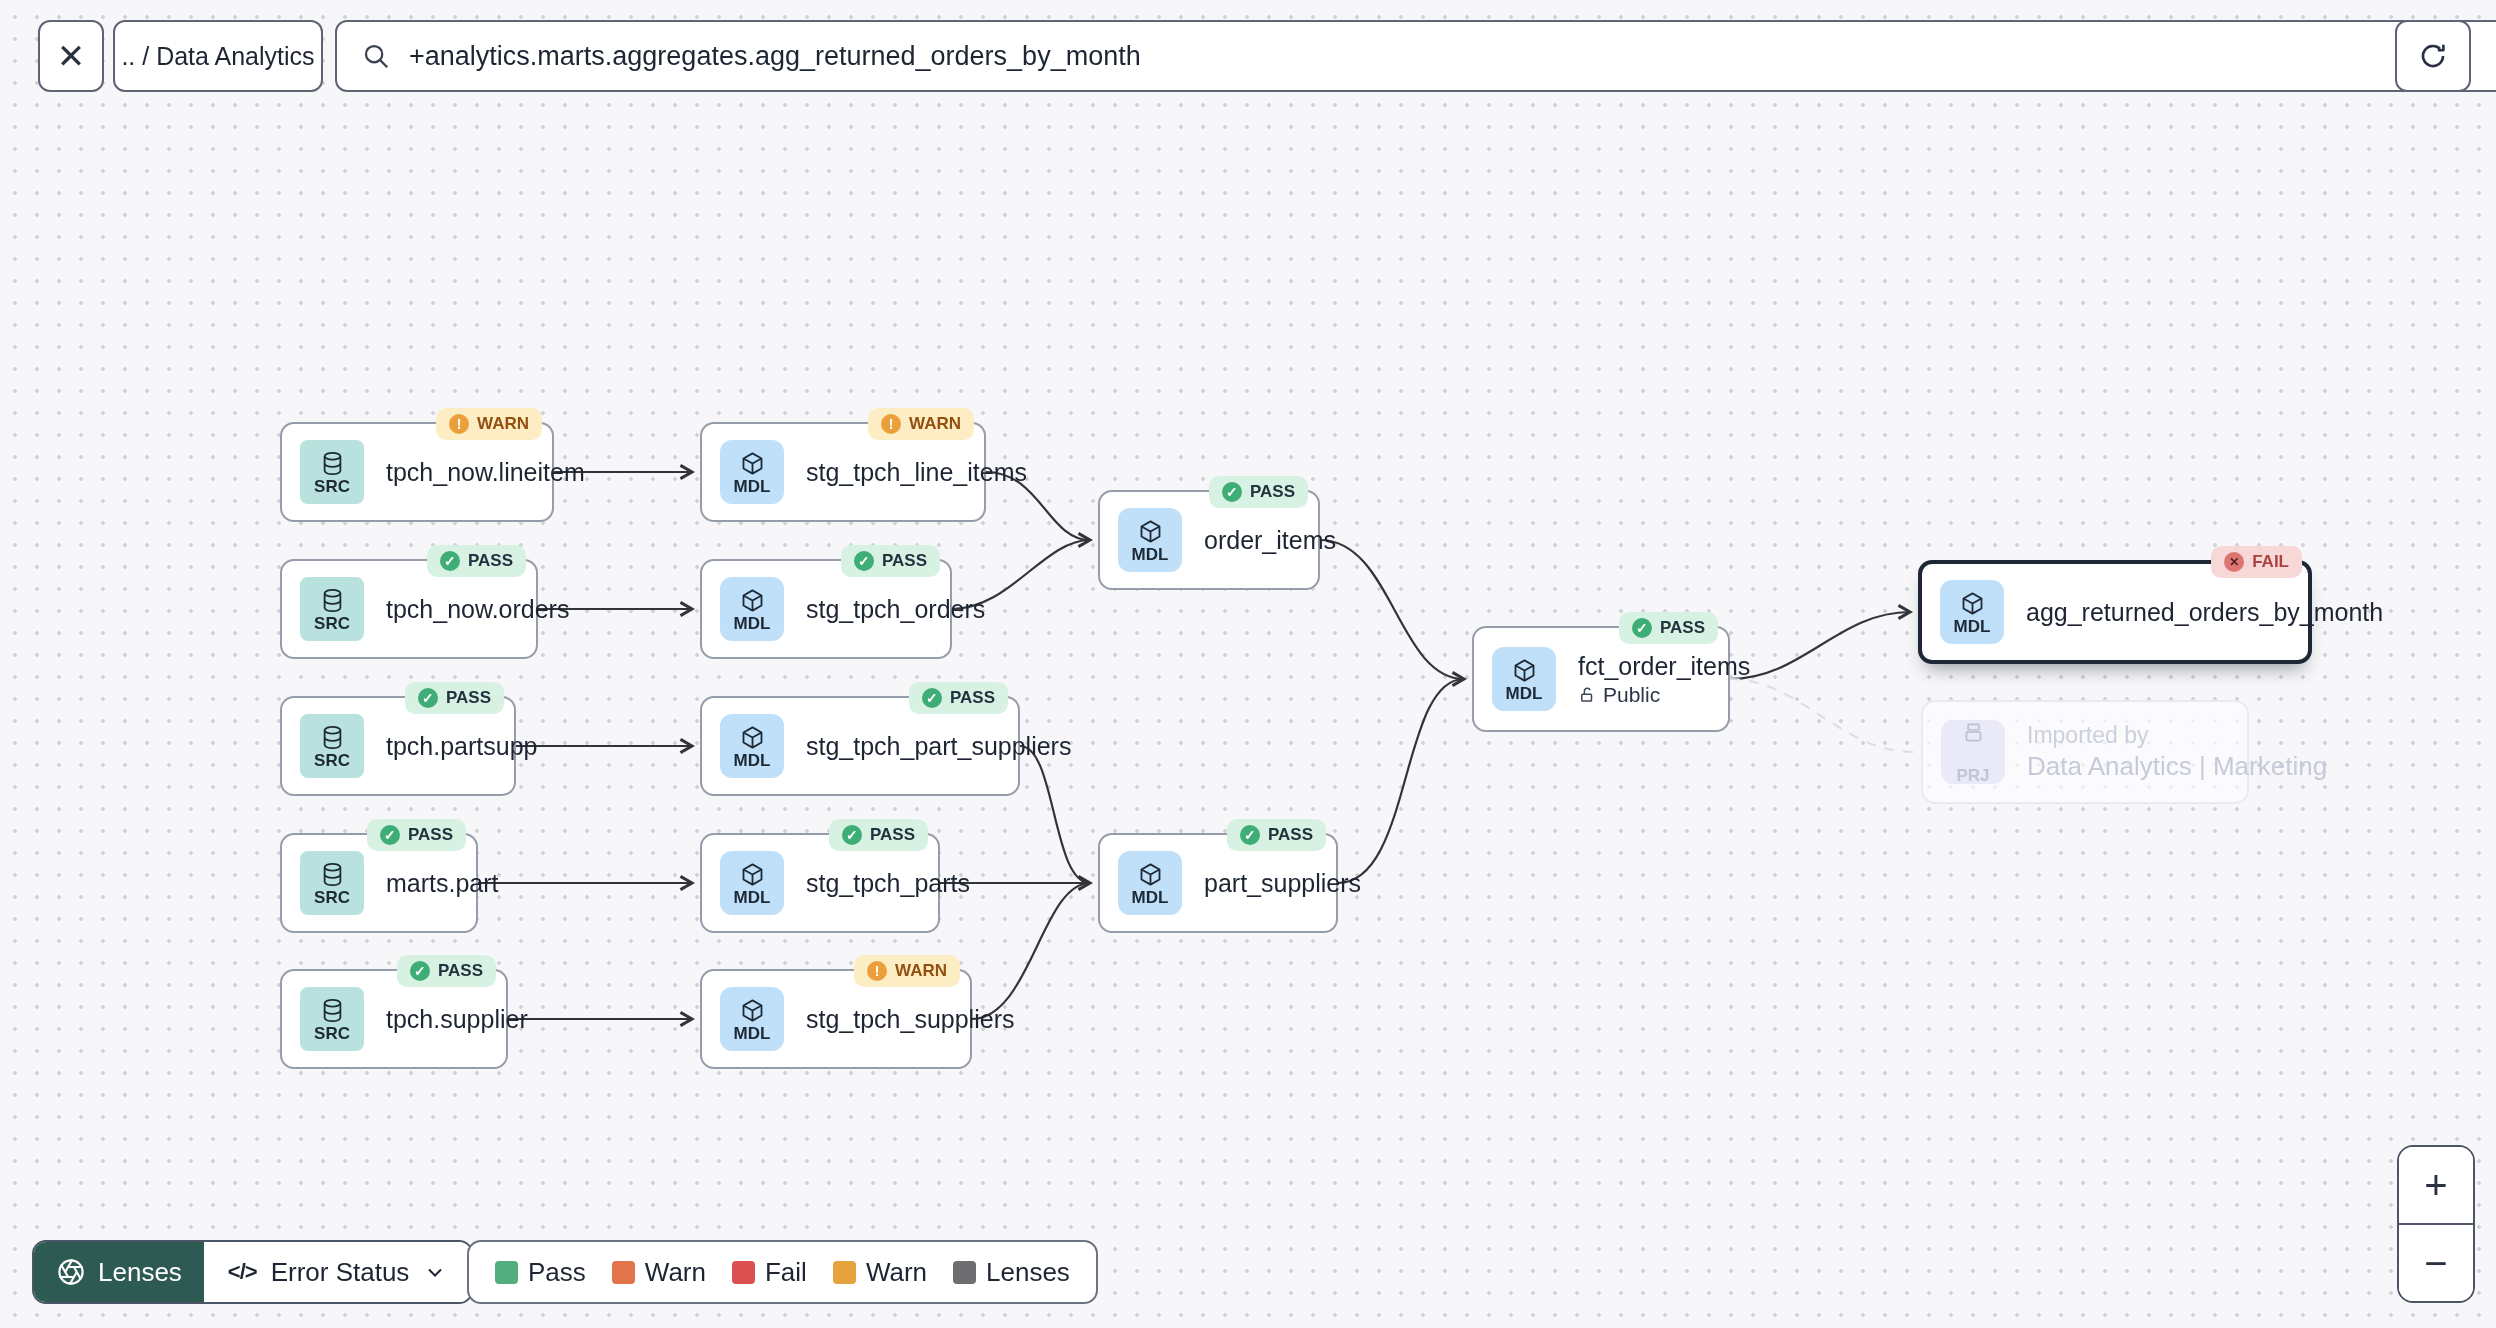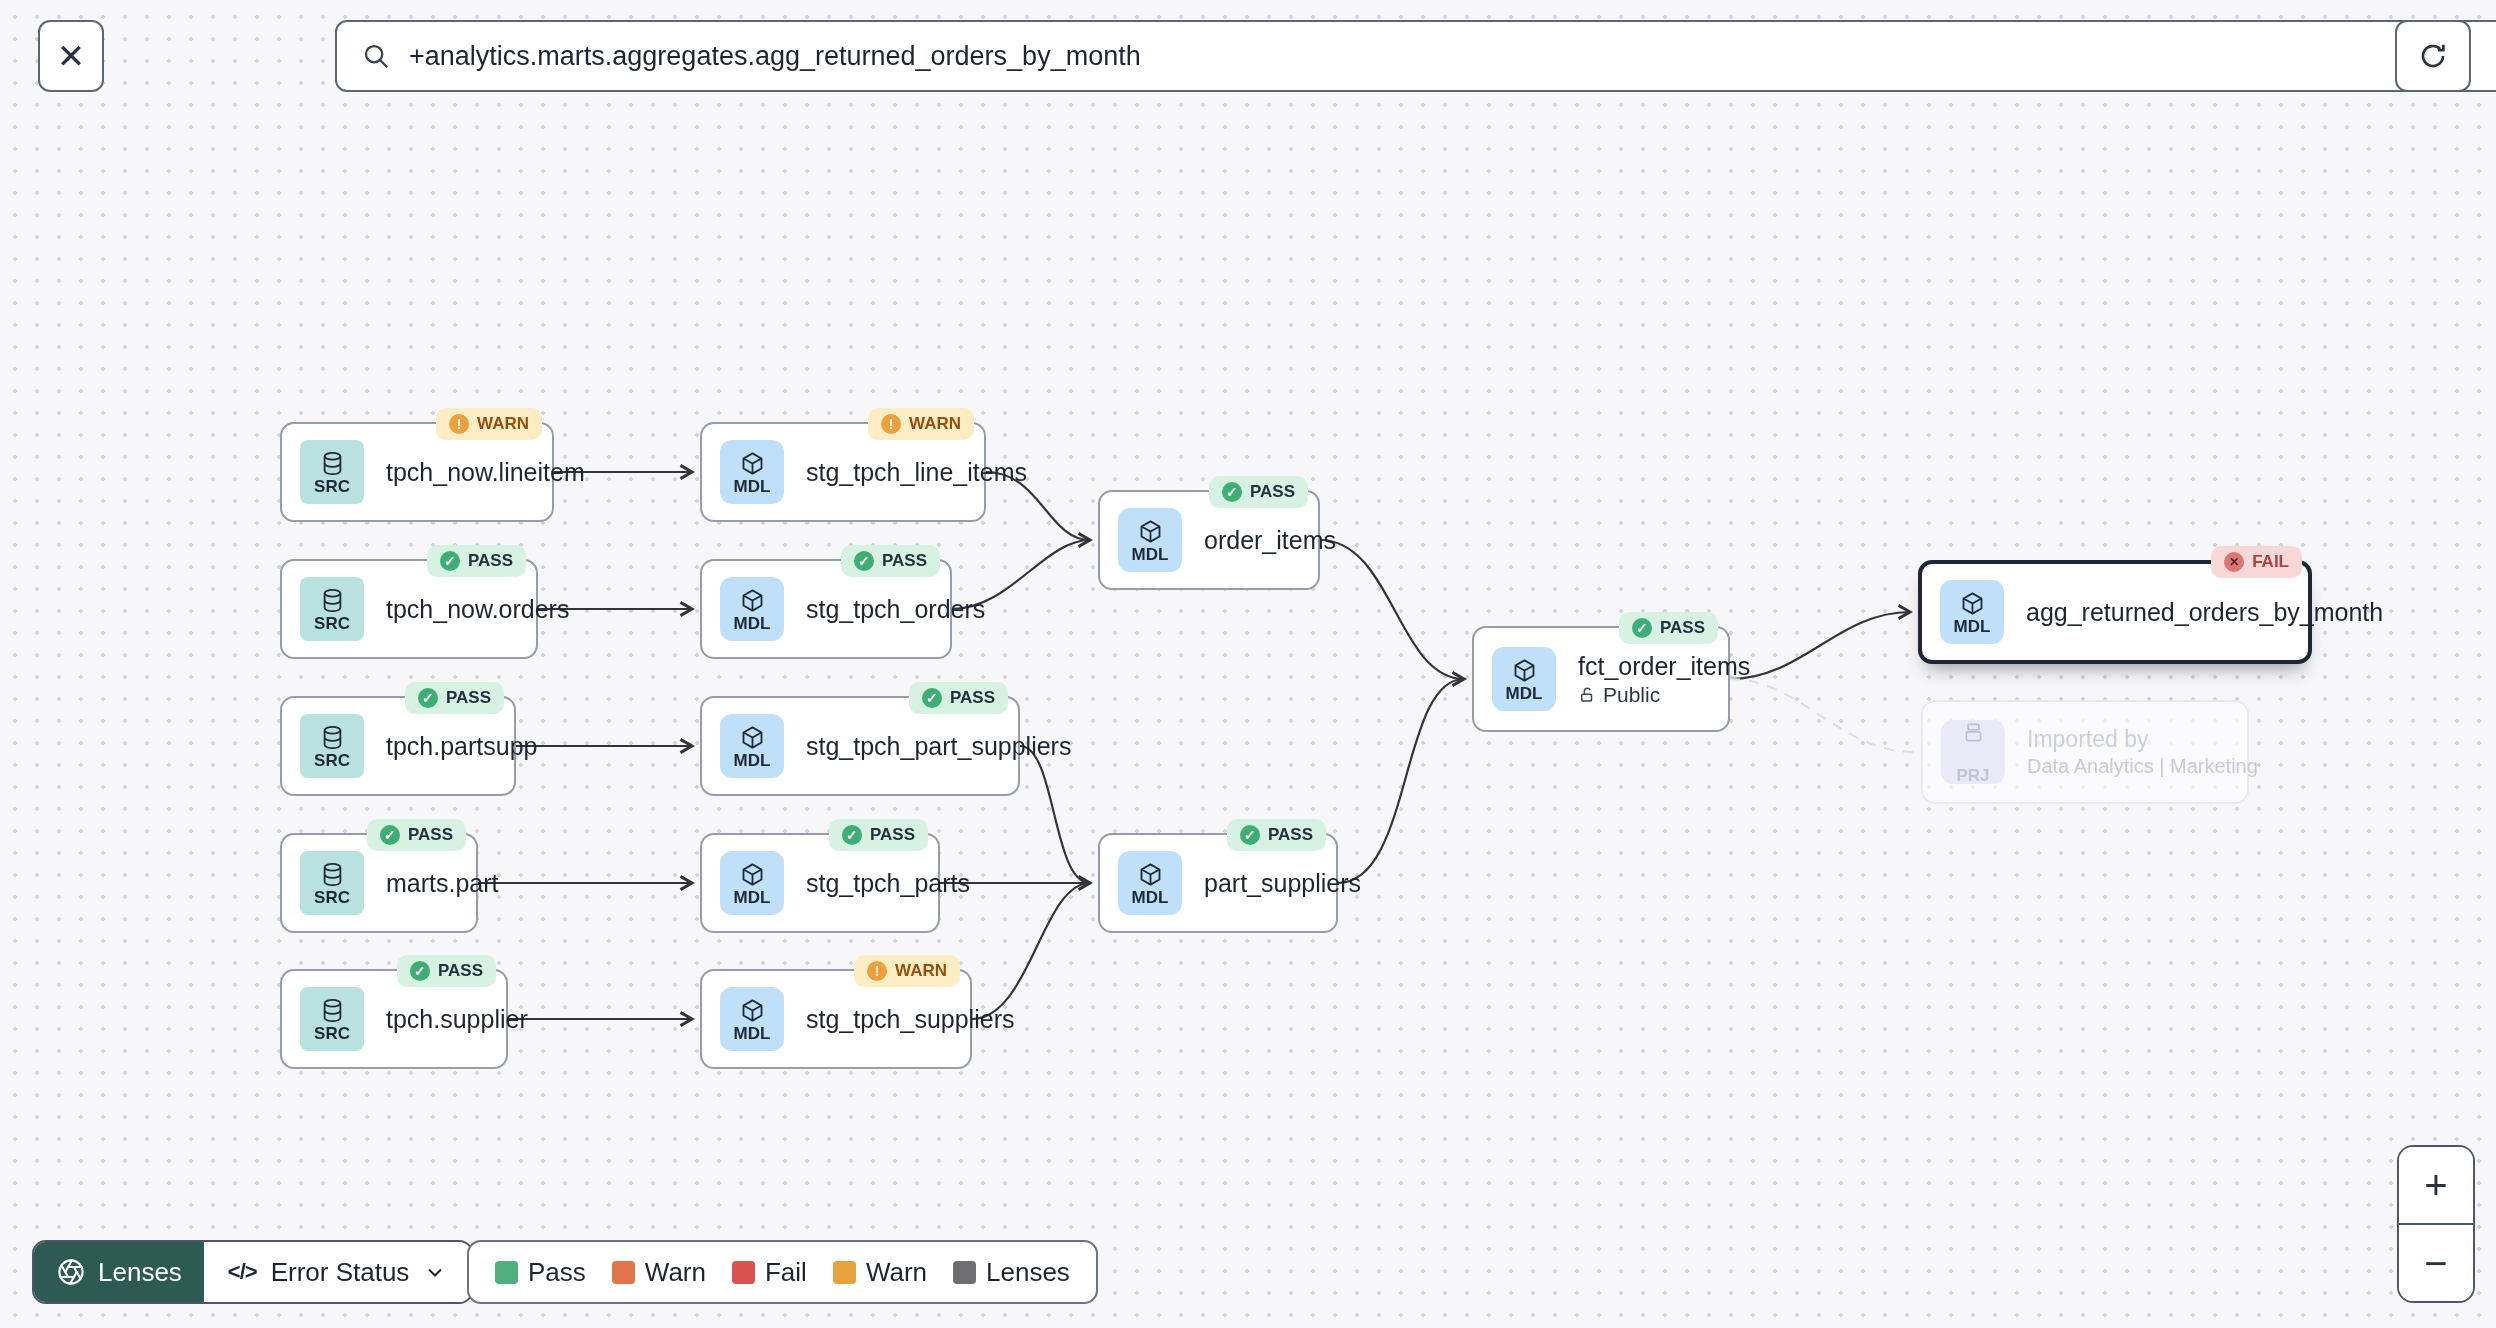--- a/index.html
+++ b/index.html
@@ -41,21 +41,21 @@
   .badge.pass .bdot::before{content:"✓";}
   .badge.warn{background:#fcedc4;color:#94500f;}
   .badge.warn .bdot{background:#eba03c;}
   .badge.warn .bdot::before{content:"!";}
   .badge.fail{background:#f7d8d6;color:#a94442;}
   .badge.fail .bdot{background:#dd7672;color:#512025;}
   .badge.fail .bdot::before{content:"✕";font-size:12px;}
 
   .node.ghost{border-color:#e9eaf1;background:rgba(253,253,255,.65);}
   .ghost-title{font-size:23px;color:#ccd0dd;}
-  .ghost-sub{font-size:20px;color:#c6cad9;white-space:nowrap;text-align:right;}
+  .ghost-sub{font-size:26px;color:#c6cad9;white-space:nowrap;text-align:right;}
 
   
   .lensgroup{position:absolute;left:32px;top:1240px;height:64px;display:flex;border:2px solid #4d5666;border-radius:14px;
     overflow:hidden;box-sizing:border-box;background:#fff;}
   .lenses-seg{background:#2d5a53;color:#fff;display:flex;align-items:center;gap:12px;padding:0 22px;font-size:26px;font-weight:500;}
   .lens-sel{display:flex;align-items:center;gap:14px;padding:0 24px;font-size:26px;color:#1d2533;background:#fff;}
   .codeglyph{font-size:22px;font-weight:700;color:#1d2533;letter-spacing:-1px;}
   .legend{position:absolute;left:467px;top:1240px;height:64px;background:#fff;border:2px solid #6b7280;border-radius:14px;
     display:flex;align-items:center;gap:26px;padding:0 26px;box-sizing:border-box;}
   .litem{display:flex;align-items:center;gap:10px;font-size:26px;color:#1d2533;}
@@ -332,20 +332,23 @@
       </div>
     <div class="ncol">
       <div class="ghost-title">Imported by</div>
       <div class="ghost-sub">Data Analytics | Marketing</div>
     </div>
   </div>
 
   <div class="tbtn close-btn">
       <span class="iconwrap">✕</span>
     </div>
+  <div class="tbtn crumb-btn">
+      <span>.. / Data Analytics</span>
+    </div>
   <div class="tbtn searchbar">
     <span class="iconwrap">
         <svg width="30" height="30" viewBox="0 0 24 24" fill="none" stroke="#39404d" stroke-width="1.8">
           <circle cx="10.5" cy="10.5" r="6.5"></circle>
           <path d="M15.3 15.3L21 21"></path>
         </svg>
       </span>
     <span class="sval">+analytics.marts.aggregates.agg_returned_orders_by_month</span>
     <span class="iconwrap">
         <svg width="32" height="32" viewBox="0 0 24 24" fill="none" stroke="#39404d" stroke-width="1.5">

